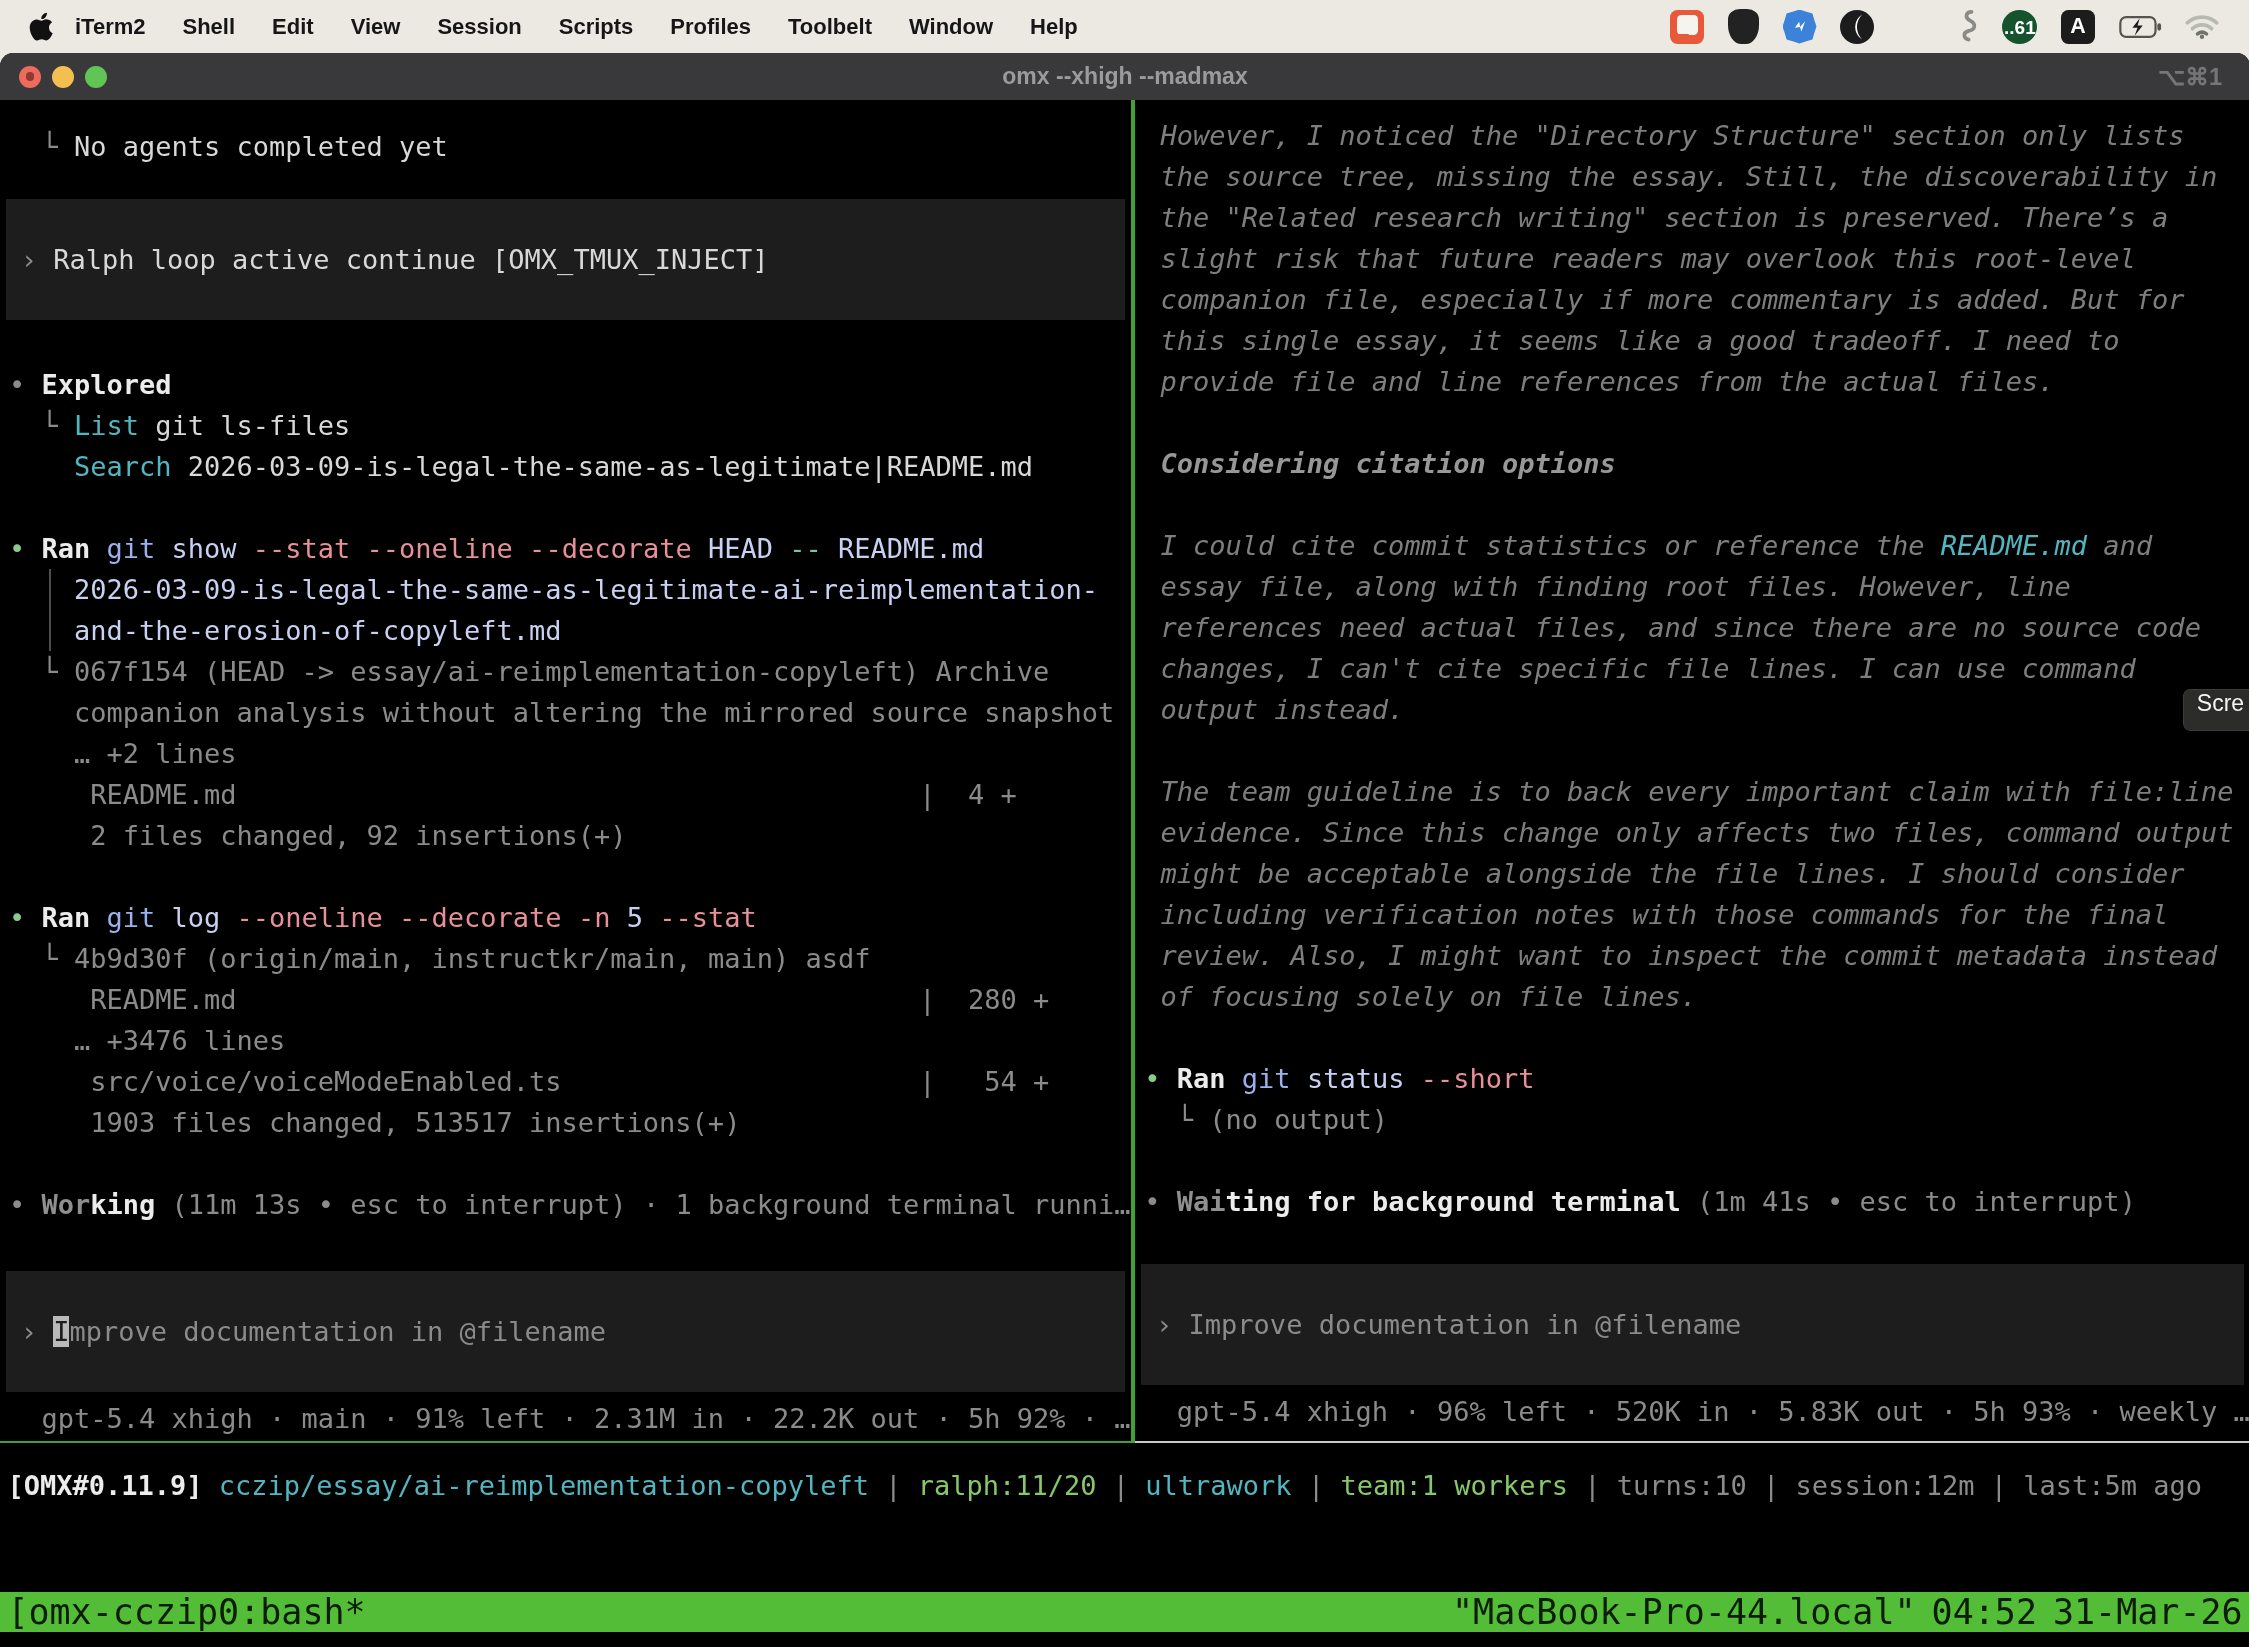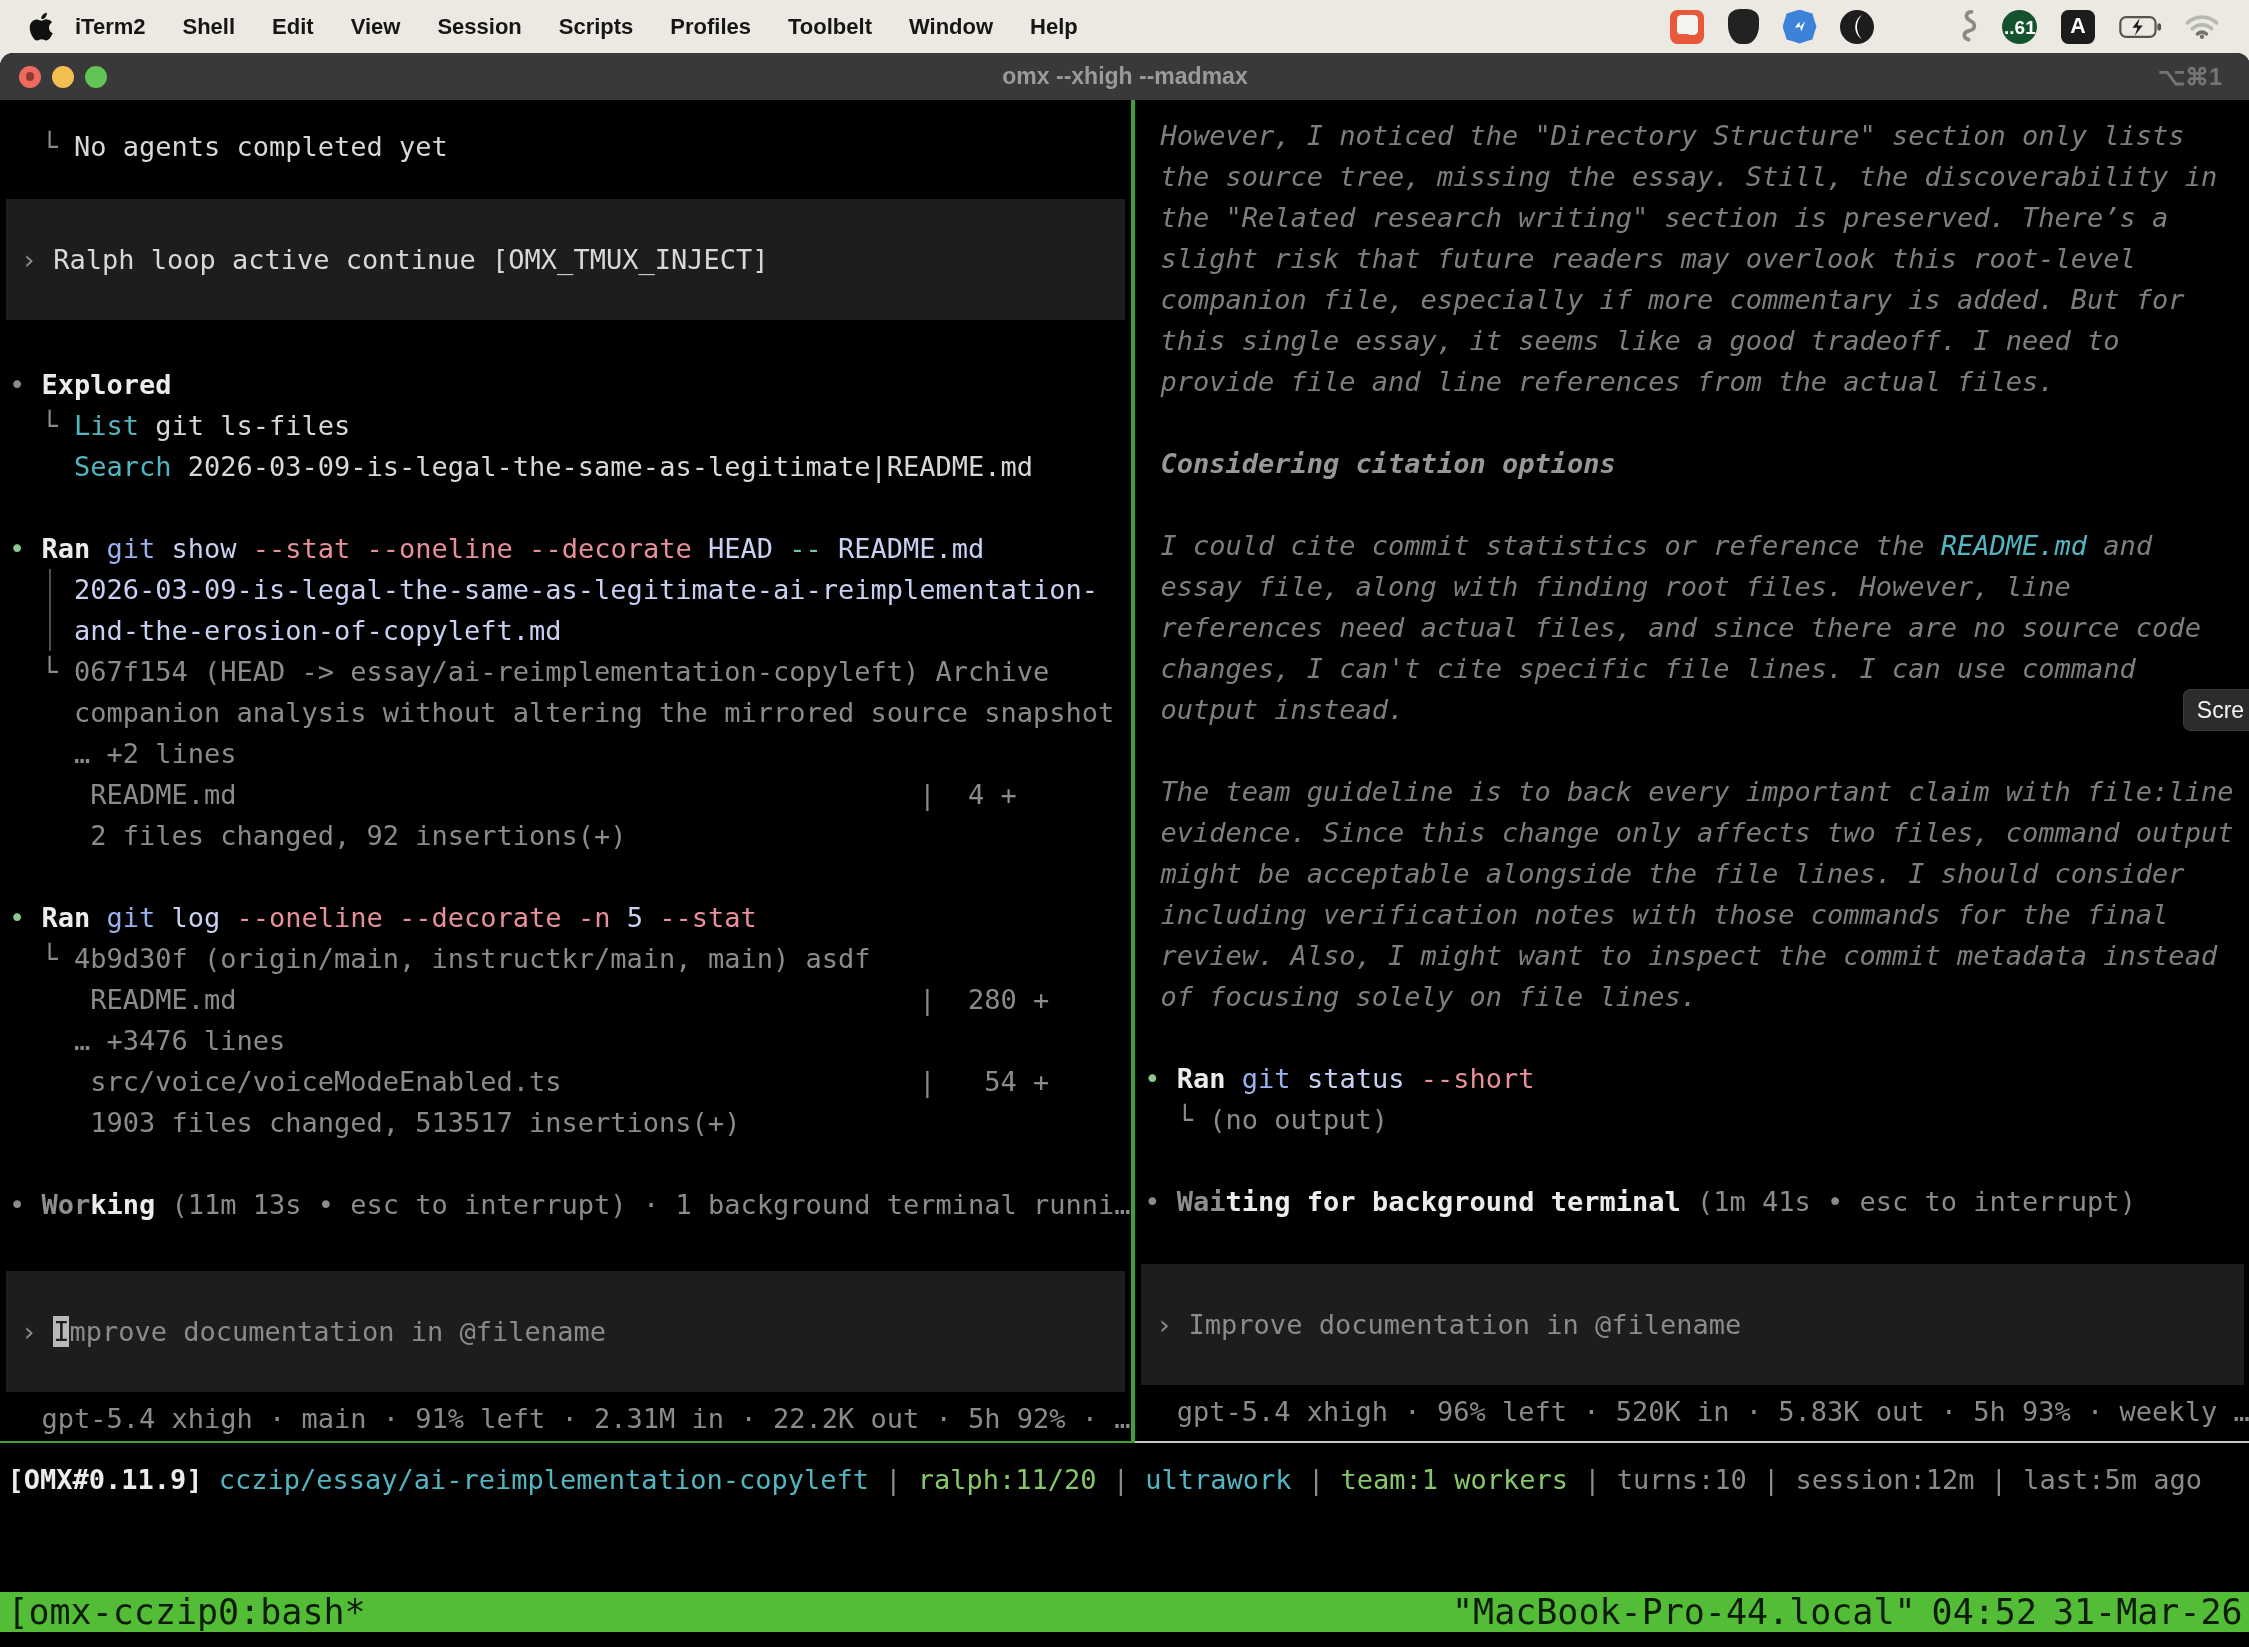--- a/index.html
+++ b/index.html
@@ -54,28 +54,28 @@
   .seg-bold{color:#ececec;font-weight:700}
   .seg-dimbold{color:#8f8f8f;font-weight:700}
   .seg-cyan{color:#52b5c0}
   .seg-blue{color:#9bb1ee}
   .seg-lav{color:#c8d1f2}
   .seg-flag{color:#e79099}
   .seg-teal{color:#76c4a8}
   .seg-grnb{color:#8cc98c}
   .seg-grn2{color:#86c86a}
   .seg-cursor{background:#b9b9b9;color:#1d1d1d}
-  #omx-line{margin-top:16px;padding-left:7.4px}
+  #omx-line{margin-top:22px;padding-left:7.4px}
 
   
   #tmuxbar{position:absolute;left:0;bottom:16px;width:2250px;height:40px;background:#54bd38;color:#0c1c06;display:flex;align-items:center;justify-content:space-between;padding:0 7.4px;box-sizing:border-box;font-family:"DejaVu Sans Mono",monospace;font-size:35px}
   #tmux-right{display:flex;gap:16px}
 
   
-  #notification{position:absolute;top:689px;right:0;height:40px;background:#2c2c2a;border:0.7px solid #3c3c3a;border-right:none;border-radius:7.4px 0 0 7.4px;display:flex;align-items:center;padding:0 5.9px 0 13.3px;color:#f5f5f5;font-size:23px;z-index:50}
+  #notification{position:absolute;top:689px;right:0;height:40px;background:#2c2c2a;border:0.7px solid #3c3c3a;border-right:none;border-radius:7.4px 0 0 7.4px;display:flex;padding:0 5.9px 0 13.3px;color:#f5f5f5;font-size:23px;z-index:50}
 </style>
 </head>
 <body>
 
 <div id="menubar">
   <svg id="apple-logo" viewBox="0 0 17 20">
       <path fill="#111" d="M13.6 10.6c0-2.4 2-3.6 2.1-3.7-1.1-1.7-2.9-1.9-3.5-1.9-1.5-.2-2.9.9-3.7.9-.8 0-1.9-.9-3.2-.9-1.6 0-3.1 1-4 2.4C-.4 10.3.9 14.6 2.5 16.9c.8 1.2 1.8 2.5 3 2.4 1.2 0 1.7-.8 3.1-.8s1.9.8 3.2.8c1.3 0 2.2-1.2 3-2.3.9-1.3 1.3-2.6 1.3-2.7 0 0-2.5-1-2.5-3.7zM11.2 3.5c.7-.8 1.1-1.9 1-3-1 0-2.1.6-2.8 1.4-.6.7-1.2 1.8-1 2.9 1.1.1 2.2-.5 2.8-1.3z"></path>
     </svg>
   <span class="menu-item app">iTerm2</span>
   <span class="menu-item">Shell</span>

